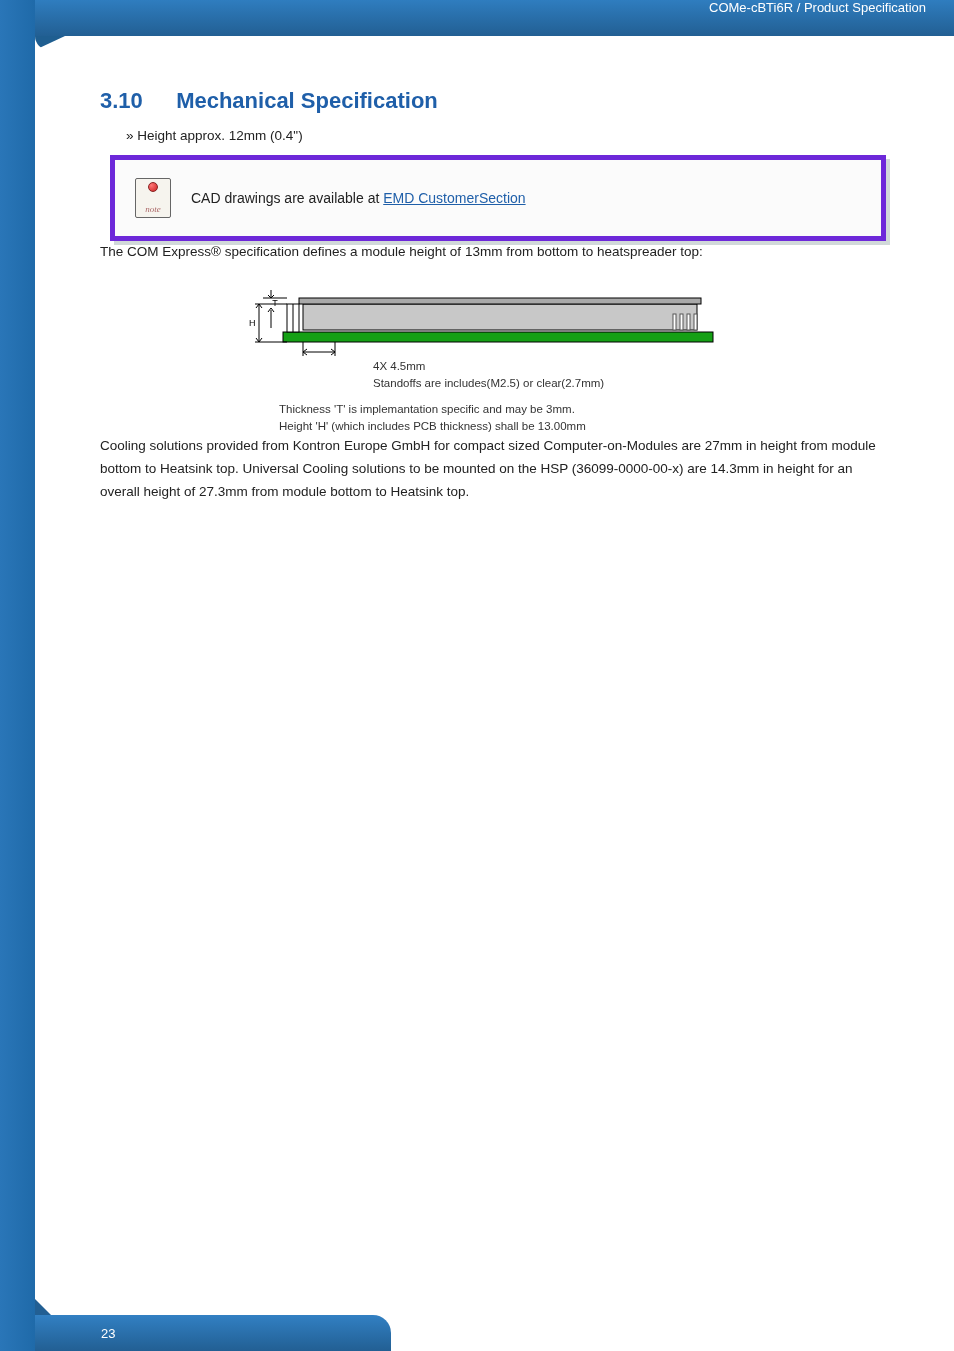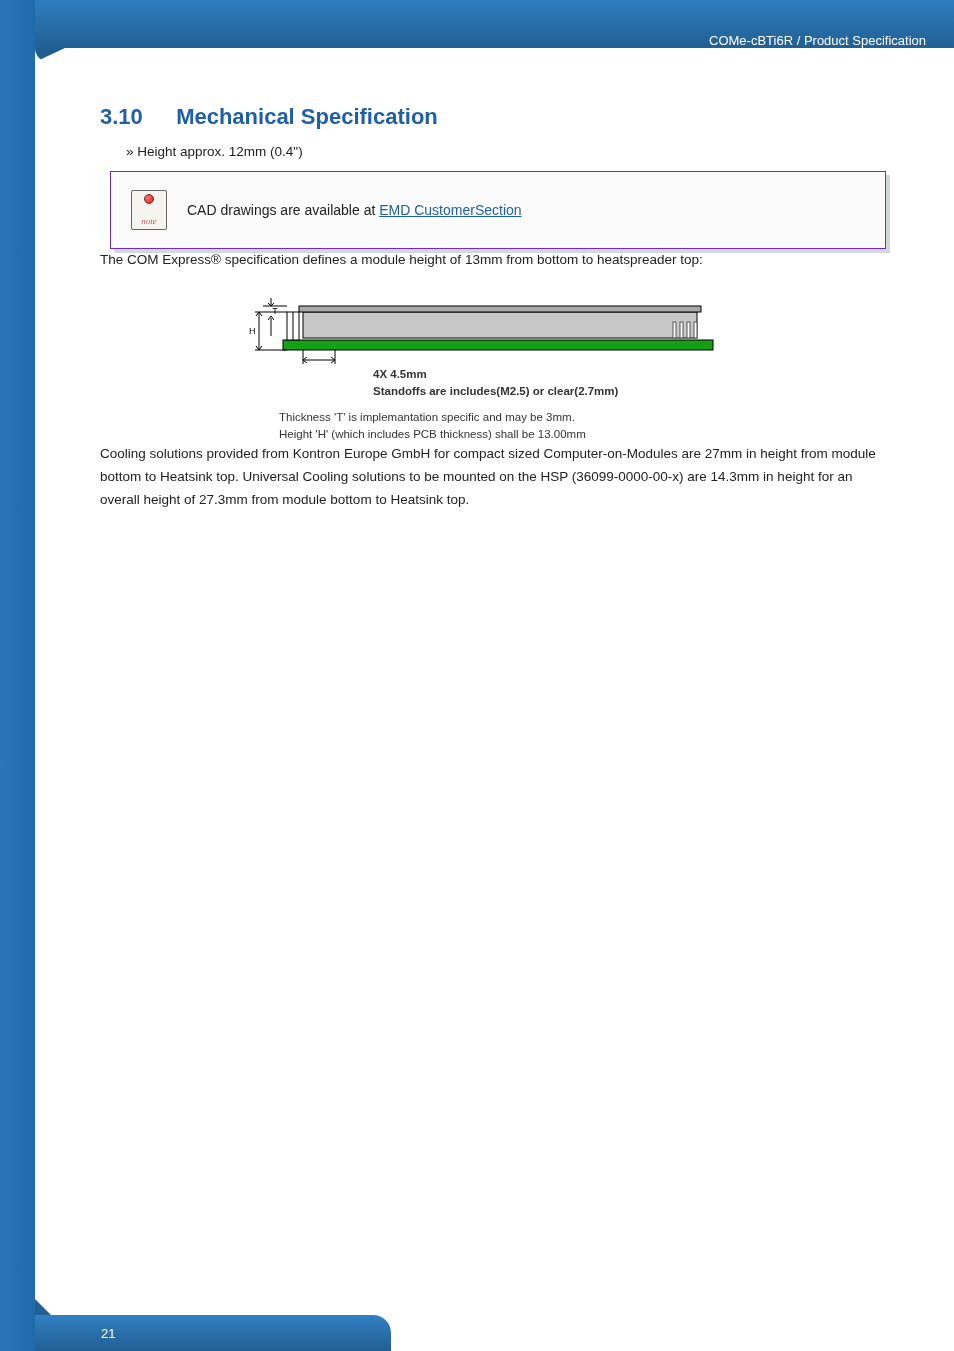--- a/index.html
+++ b/index.html
@@ -11,40 +11,40 @@
     position: relative;
   }
   .blue-side {
     position: absolute;
     left: 0; top: 0;
     width: 35px; height: 1351px;
     background: linear-gradient(to right, #2a76b8, #1f6aa9);
   }
   .top-bar {
     position: absolute;
-    left: 35px; top: 0; right: 0; height: 48px;
+    left: 35px; top: 0; right: 0; height: 36px;
     background: linear-gradient(to bottom, #2f7dbf, #225f93);
     color: #fff;
     display: flex;
-    align-items: flex-end;
+    align-items: flex-start;
     justify-content: flex-end;
     padding-right: 28px;
     font-size: 13px;
   }
   .top-bar .corner {
     position: absolute;
     left: 0; bottom: -14px;
     width: 30px; height: 14px;
     background: #1f5e90;
     border-bottom-left-radius: 14px;
     clip-path: polygon(0 0, 100% 0, 0 100%);
   }
   .content {
     position: absolute;
-    left: 100px; top: 104px; right: 68px;
+    left: 100px; top: 88px; right: 68px;
   }
   .h-section {
     color: #1f5fa9;
     font-size: 22px;
     font-weight: 700;
     font-family: Arial, "Helvetica Neue", sans-serif;
   }
   .h-section .num { display: inline-block; width: 70px; }
   .sub {
     color: #1f5fa9;
@@ -55,21 +55,21 @@
   .bullets { margin: 14px 0 0 26px; font-size: 13.5px; color: #222; }
   .bullets div { margin-bottom: 12px; }
   .note-box-wrap { margin: 8px 0 0 10px; position: relative; }
   .note-shadow {
     position: absolute; left: 4px; top: 4px; right: -4px; bottom: -4px;
     background: #9aa; opacity: 0.45;
   }
   .note-box {
     position: relative;
     background: #fbfbfb;
-    border: 1px solid #6d28d9;
+    border: 5px solid #6d28d9;
     padding: 18px 20px;
     display: flex;
     align-items: center;
     gap: 20px;
   }
   .note-icon {
     width: 36px; height: 40px;
     border: 1px solid #666;
     border-radius: 2px;
     position: relative;
@@ -194,30 +194,30 @@
 
       <line x1="28" y1="26" x2="28" y2="44" stroke="#000"></line>
       <polyline points="25,28 28,24 31,28" fill="none" stroke="#000"></polyline>
 
       <line x1="60" y1="72" x2="60" y2="58" stroke="#000"></line>
       <line x1="92" y1="72" x2="92" y2="58" stroke="#000"></line>
       <line x1="60" y1="68" x2="92" y2="68" stroke="#000"></line>
       <polyline points="64,65 60,68 64,71" fill="none" stroke="#000"></polyline>
       <polyline points="88,65 92,68 88,71" fill="none" stroke="#000"></polyline>
     </svg>
-    <div class="diag-text" style="margin-top:-36px; margin-left:130px;font-weight:bold;">
+    <div class="diag-text" style="margin-top:-36px; margin-left:130px;">
       <span>4X  4.5mm</span><br>
       <span>Standoffs are includes(M2.5) or clear(2.7mm)</span>
     </div>
     <div class="diag-text2">
       <span>Thickness 'T' is implemantation specific and may be 3mm.</span><br>
       <span>Height 'H' (which includes PCB thickness) shall be 13.00mm</span>
     </div>
   </div>
 
   <p class="para"> Cooling solutions provided from Kontron Europe GmbH for compact sized Computer-on-Modules are 27mm in height from module bottom to Heatsink top. Universal Cooling solutions to be mounted on the HSP (36099-0000-00-x) are 14.3mm in height for an overall height of 27.3mm from module bottom to Heatsink top.</p>
 
 </div>
 
 <div class="footer-corner-top"></div>
 <div class="footer-bar">
-  <span>21</span>
+  <span>23</span>
 </div>
 
 </body></html>

